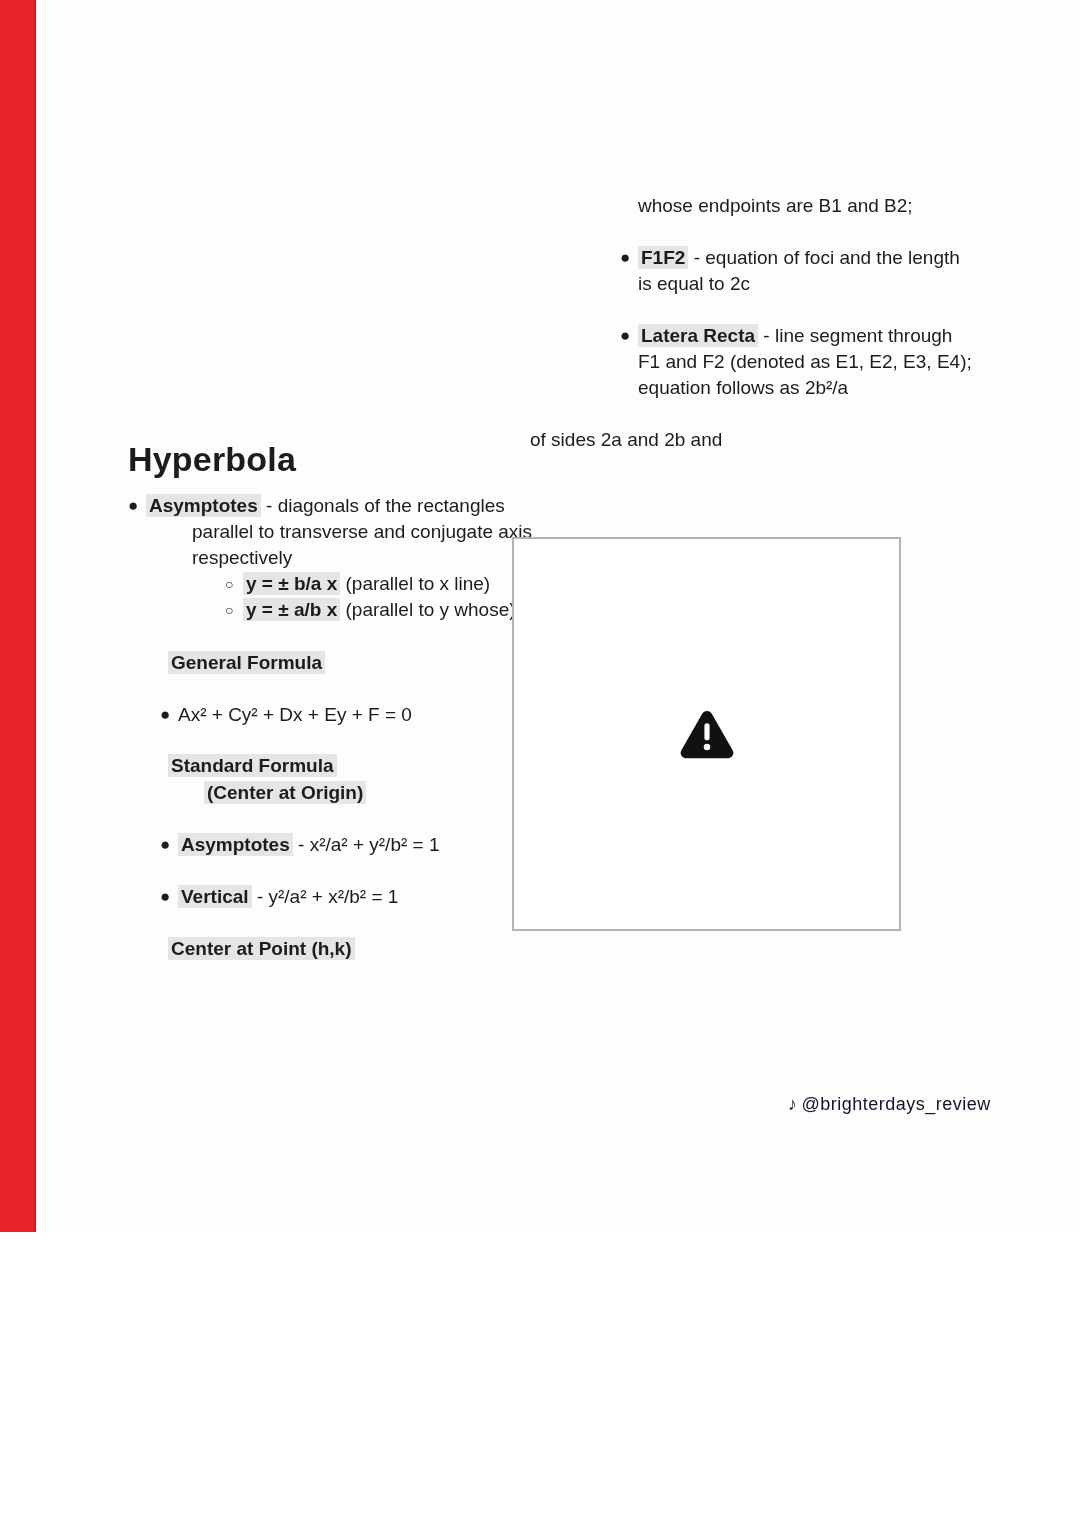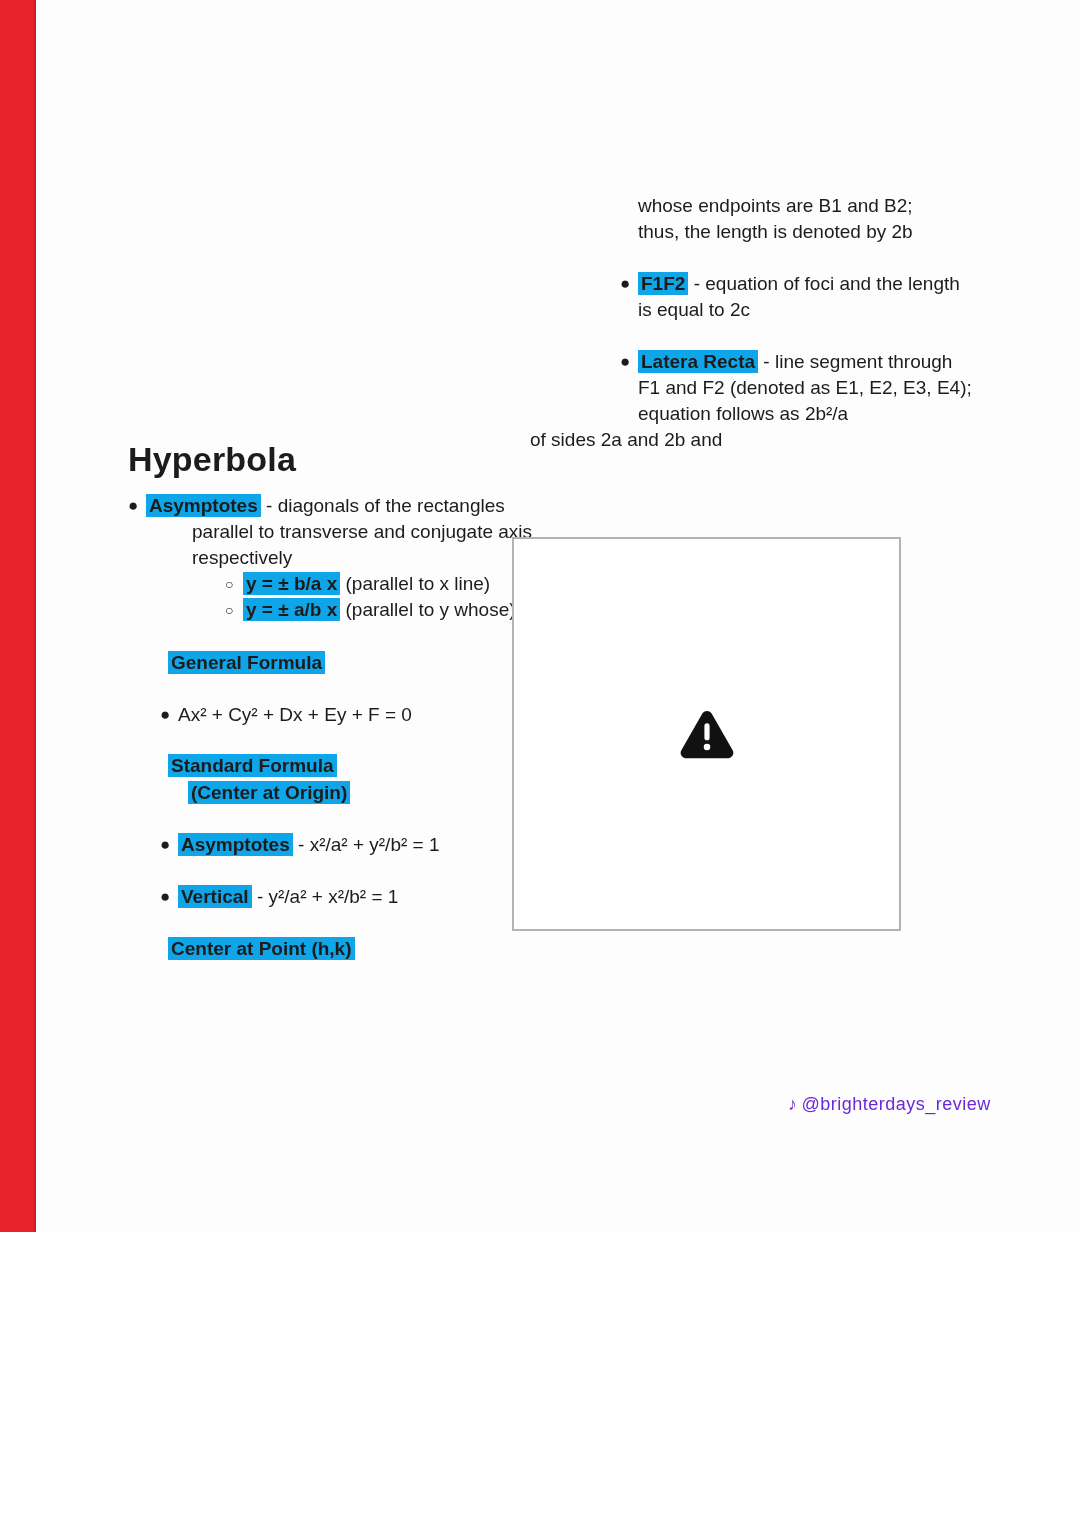--- a/index.html
+++ b/index.html
@@ -17,21 +17,21 @@
     font-size: 19px;
     line-height: 26px;
   }
   .spine {
     position: absolute;
     left: 0; top: 0;
     width: 36px; height: 100%;
     background: #e8242b;
     border-right: 2px solid #c81e24;
   }
-  .hl { background: #0ea5e9; padding: 1px 3px; }
+  .hl { background: #e5e5e5; padding: 1px 3px; }
   .b  { font-weight: bold; }
 
   
   .bullet { display: flex; align-items: flex-start; }
   .marker {
     flex: none;
     width: 18px;
     font-size: 17px;
     line-height: 26px;
   }
@@ -85,21 +85,21 @@
   }
   .gf-heading { top: 650px; }
   .gf-bullet {
     position: absolute;
     left: 160px; top: 702px;
     width: 330px;
   }
   .sf-heading { top: 753px; }
   .sf-subheading {
     position: absolute;
-    left: 188px; top: 780px;
+    left: 204px; top: 780px;
   }
   .horiz-bullet {
     position: absolute;
     left: 160px; top: 832px;
     width: 340px;
   }
   .vert-bullet {
     position: absolute;
     left: 160px; top: 884px;
     width: 340px;
@@ -115,37 +115,36 @@
     display: flex;
     align-items: center;
     justify-content: center;
   }
   .warn-icon { width: 54px; height: 50px; }
 
   .watermark {
     position: absolute;
     left: 788px; top: 1091px;
     width: 270px;
-    color: #6d28d9;
+    color: #0f172a;
     font-size: 18px;
     letter-spacing: 0.5px;
     white-space: nowrap;
   }
   .watermark .wm-icon { margin-right: 4px; }
 </style>
 </head>
 <body>
 
 <div class="page">
 
   <div class="spine"></div>
 
   <div class="right-col">
     <div class="cont-line">whose endpoints are B1 and B2;</div>
-    <div class="cont-line">thus, the length is denoted by 2b</div>
 
     <div class="bullet mt-block">
       <span class="marker">●</span>
       <div class="btext"><span class="hl b">F1F2</span><span> - equation of foci and the length is equal to 2c</span></div>
     </div>
 
     <div class="bullet mt-block">
       <span class="marker">●</span>
       <div class="btext"><span class="hl b">Latera Recta</span><span> - line segment through F1 and F2 (denoted as E1, E2, E3, E4); equation follows as 2b²/a</span></div>
     </div>

